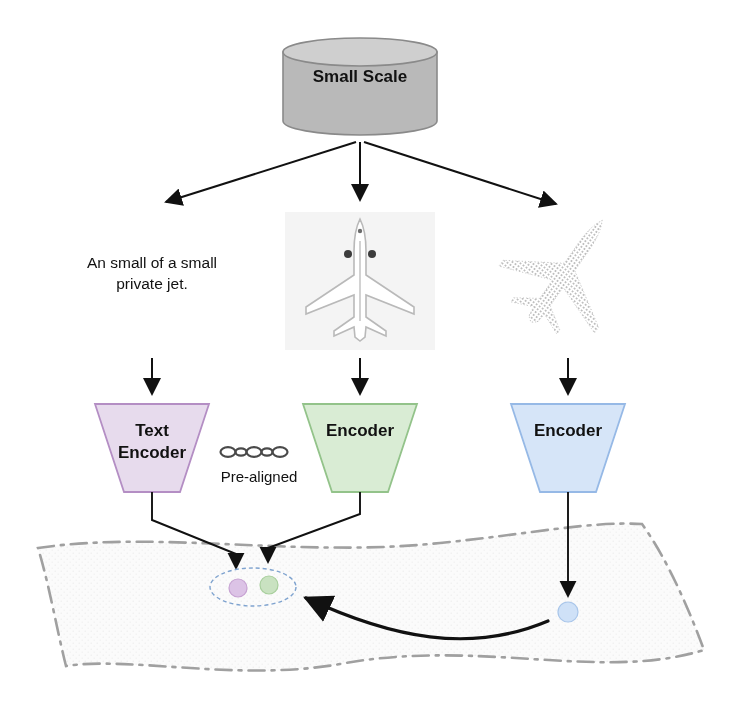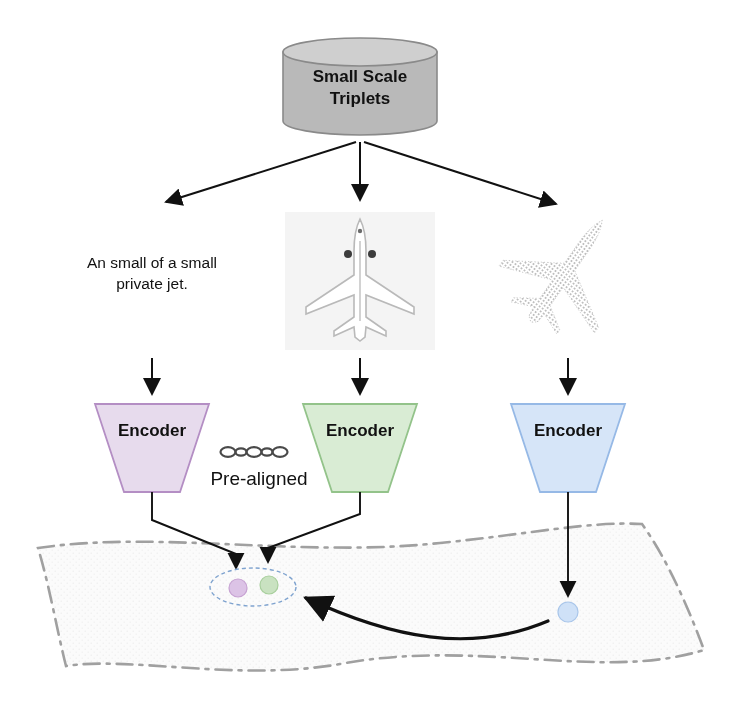--- a/index.html
+++ b/index.html
@@ -8,21 +8,21 @@
   svg{position:absolute;left:0;top:0;}
   .lbl{position:absolute;text-align:center;white-space:nowrap;}
   .lbl div{line-height:22px;}
   .db-label{left:270px;top:66px;width:180px;font-size:17px;font-weight:bold;}
   .text-sample{left:52px;top:252px;width:200px;font-size:15.5px;line-height:21px;}
   .text-sample div{line-height:21px;}
   .enc-label{top:420px;width:120px;font-size:17px;font-weight:bold;}
   .enc-text{left:92px;}
   .enc-image{left:300px;}
   .enc-3d{left:508px;}
-  .prealigned{left:200px;top:468px;width:118px;font-size:19px;}
+  .prealigned{left:200px;top:468px;width:118px;font-size:15px;}
 </style>
 </head>
 <body>
 
 <div class="stage">
 
   <svg width="752" height="704" viewBox="0 0 752 704">
     <defs>
       <marker id="arr" markerWidth="10" markerHeight="9" refX="8" refY="4.5" orient="auto">
         <path d="M0,0 L9,4.5 L0,9 Z" fill="#111"></path>
@@ -99,29 +99,29 @@
       <circle cx="238" cy="588" r="9" stroke-width="1.2" fill="#dcc3e6" stroke="#c7a3d3"></circle>
       <circle cx="269" cy="585" r="9" stroke-width="1.2" fill="#c9e2c1" stroke="#a8cf9d"></circle>
       <circle cx="568" cy="612" r="10" stroke-width="1.2" fill="#cfe1f7" stroke="#a9c6ea"></circle>
     </g>
 
     <path d="M548,621 C470,654 392,638 306,598" fill="none" stroke="#111" stroke-width="3.2" stroke-linecap="round" marker-end="url(#arr)"></path>
   </svg>
 
   <div class="lbl db-label">
     <div>Small Scale</div>
-    <div>Triplets</div>
   </div>
 
   <div class="lbl text-sample">
     <div>An small of a small</div>
     <div>private jet.</div>
   </div>
 
   <div class="lbl enc-label enc-text">
+    <div>Text</div>
     <div>Encoder</div>
   </div>
 
   <div class="lbl enc-label enc-image">
     <div>Encoder</div>
   </div>
 
   <div class="lbl enc-label enc-3d">
     <div>Encoder</div>
   </div>

